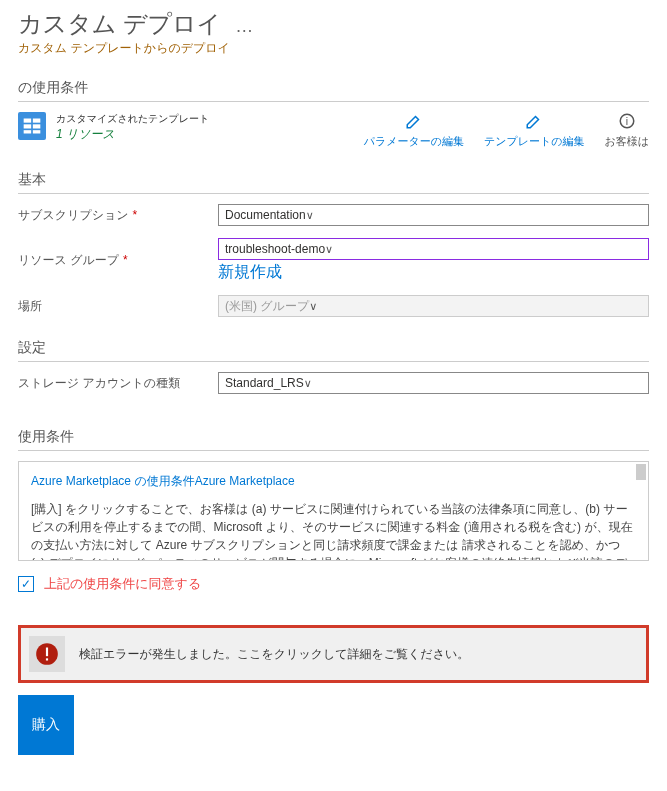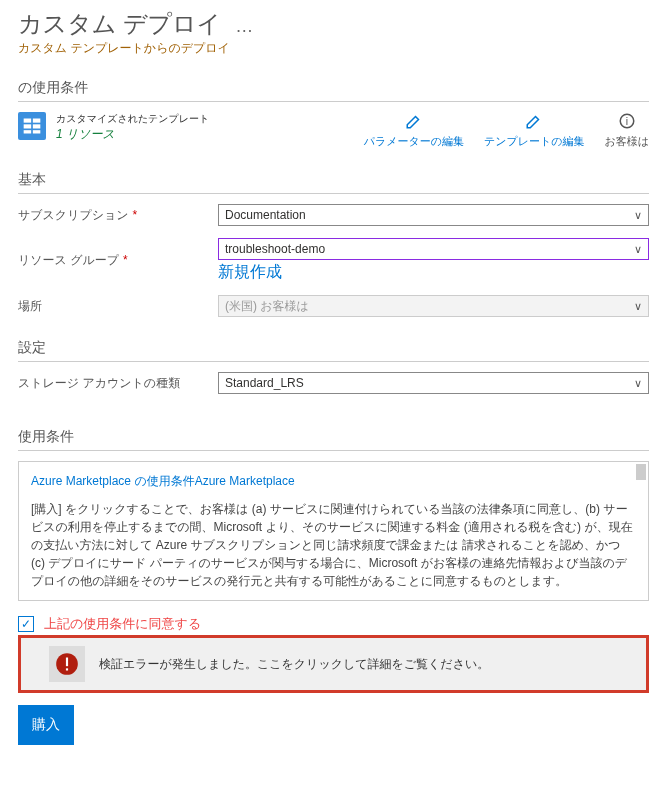--- a/index.html
+++ b/index.html
@@ -65,21 +65,20 @@
 .select, .text-input {
   width: 100%;
   border: 1px solid #888;
   font-size: 12px;
   padding: 3px 6px;
   height: 22px;
   background: #fff;
 }
 .select {
   display: flex;
-  justify-content: space-between;
   align-items: center;
 }
 .select.highlight { border-color: #8a2be2; }
 .select.disabled { background: #f3f3f3; color: #999; border-color: #ccc; }
 .chevron { color: #555; font-size: 11px; }
 .link-small { font-size: 16px; color: #0078d4; margin-top: 2px; display: inline-block; cursor: pointer; }
 .info-icon {
   display: inline-flex;
   width: 12px; height: 12px;
   border: 1px solid #888;
@@ -89,21 +88,21 @@
   color: #888;
   margin-left: 4px;
 }
 .terms-box {
   border: 1px solid #ccc;
   padding: 10px 12px;
   font-size: 12px;
   color: #444;
   line-height: 1.5;
   position: relative;
-  height: 140px;
+  height: 100px;
   overflow: hidden;
 }
 .terms-box .scrollbar {
   position: absolute;
   right: 2px; top: 2px;
   width: 10px; height: 16px;
   background: #ccc;
 }
 .terms-link { color: #0078d4; }
 .agree-row {
@@ -117,39 +116,39 @@
   border: 1px solid #0078d4;
   display: inline-flex;
   align-items: center; justify-content: center;
   color: #0078d4;
   font-size: 12px;
 }
 .agree-label { font-size: 13px; color: #ef4444; }
 .error-callout {
   border: 3px solid #d13b2a;
   background: #f0f0f0;
-  margin-top: 2px;
-  padding: 8px 28px;
+  margin-top: 32px;
+  padding: 8px 8px;
   display: flex;
   align-items: center;
   gap: 14px;
 }
 .error-callout .icon-box {
   width: 36px; height: 36px;
   background: #ddd;
   display: flex; align-items: center; justify-content: center;
 }
 .error-callout .icon-box svg { width: 26px; height: 26px; }
 .error-text { font-size: 12px; color: #333; }
 .buy-btn {
   display: inline-block;
   background: #0078d4;
   color: #fff;
   font-size: 14px;
-  padding: 11px 14px;
+  padding: 21px 14px;
   margin-top: 12px;
   cursor: pointer;
 }
 </style>
 </head>
 <body>
 
 
 
 
@@ -226,21 +225,21 @@
       <span class="chevron">∨</span>
     </div>
     <span class="link-small">新規作成</span>
   </div>
 </div>
 
 <div class="form-row">
   <div class="form-label">場所</div>
   <div class="form-control">
     <div class="select disabled">
-      <span>(米国) お客様は</span>
+      <span>(米国) グループ</span>
       <span class="chevron">∨</span>
     </div>
   </div>
 </div>
 
 
 <div class="section-title">設定</div>
 
 <div class="form-row">
   <div class="form-label">ストレージ アカウントの種類</div>

